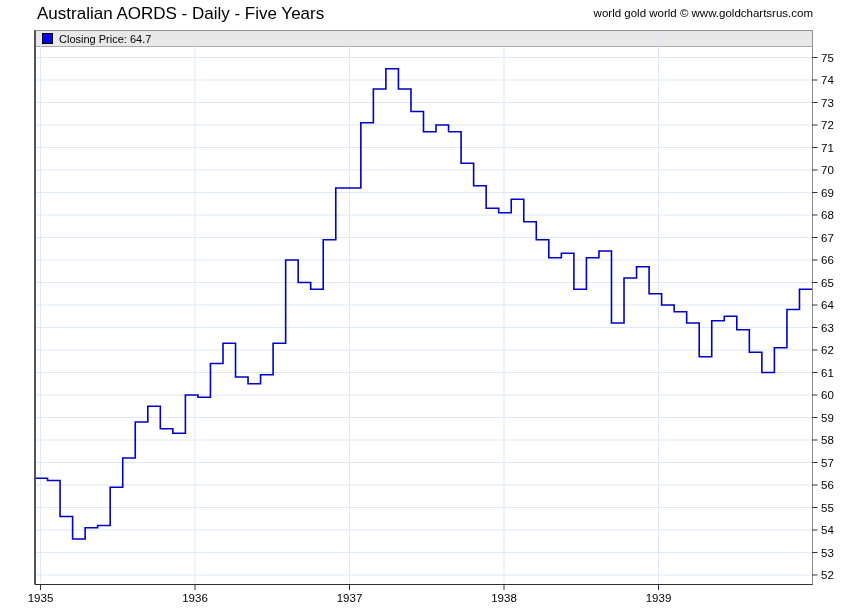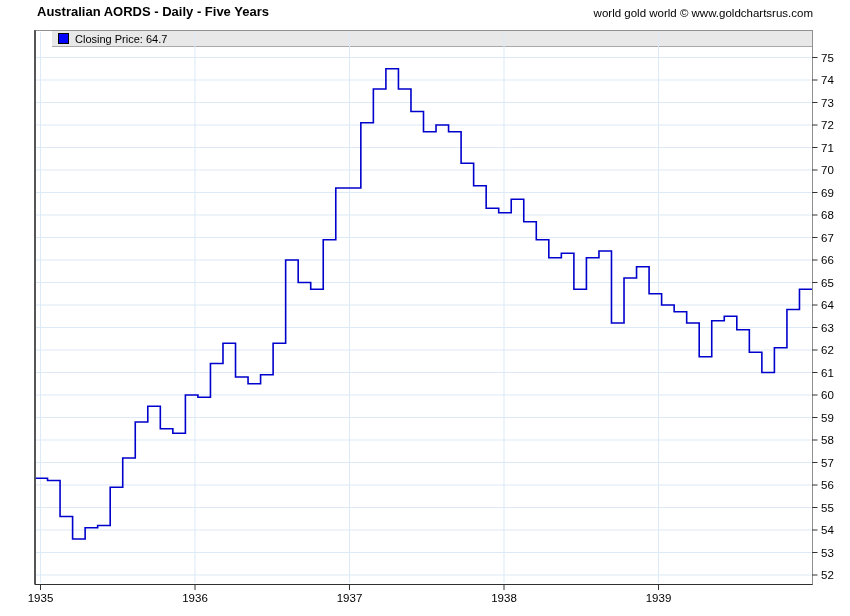--- a/index.html
+++ b/index.html
@@ -2,34 +2,34 @@
 <html><head>
 <meta charset="utf-8">
 <style>
   html,body{margin:0;padding:0;}
   body{
     width:850px;height:616px;position:relative;background:#ffffff;
     font-family:"Liberation Sans",sans-serif;overflow:hidden;
   }
   .page-title{
     position:absolute;left:37px;top:4px;
-    font-size:13px;font-weight:bold;color:#000;white-space:nowrap;
+    font-size:17px;font-weight:normal;color:#000;white-space:nowrap;
   }
   .chart-credit{
     position:absolute;right:37px;top:7px;
     font-size:11.5px;color:#000;white-space:nowrap;
   }
   .chart-frame{
     position:absolute;left:35px;top:30px;width:778px;height:555px;
     box-sizing:border-box;background:#fff;
     border:1px solid #909090;
     border-left-color:#555555;border-bottom-color:#303030;
   }
   .legend-strip{
-    position:absolute;left:16px;top:0;right:0;height:16px;box-sizing:border-box;
+    position:absolute;left:0;top:0;right:0;height:16px;box-sizing:border-box;
     background:#e8e8e8;border-bottom:1px solid #a8a8a8;
     display:flex;align-items:center;padding-left:6px;
     font-size:11px;color:#000;
   }
   .legend-swatch{
     width:9px;height:9px;border:1px solid #000;margin-right:6px;
     display:inline-block;flex:0 0 auto;
   }
   #chart-svg{position:absolute;left:0;top:0;pointer-events:none;}
 </style>

